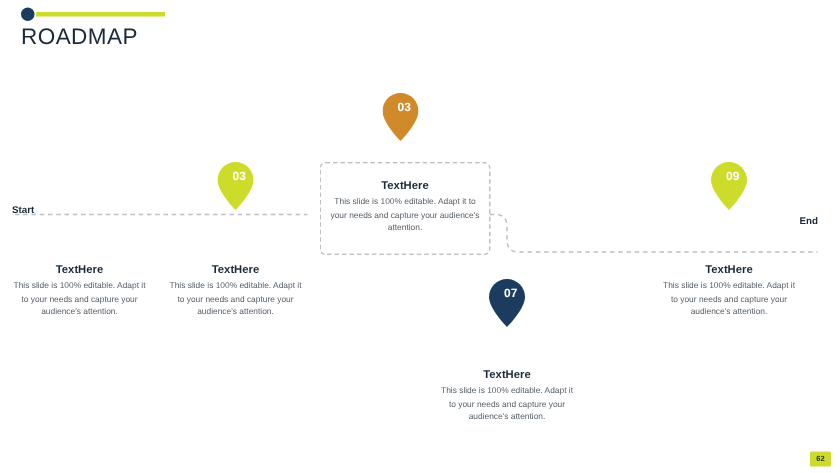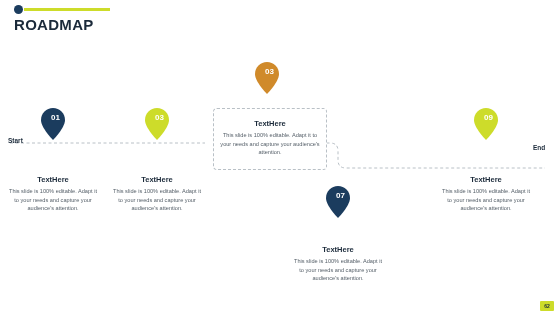--- a/index.html
+++ b/index.html
@@ -16,21 +16,21 @@
   .accent-dot{
     position:absolute;left:14px;top:5px;width:9px;height:9px;border-radius:50%;
     background:#1b3c5e;
   }
   .accent-bar{
     position:absolute;left:24px;top:8px;width:86px;height:3px;background:#cddc2a;
   }
 
   .title{
     position:absolute;left:14px;top:16px;
-    font-size:15px;font-weight:bold;color:#1b2a3a;letter-spacing:.3px;
+    font-size:15px;font-weight:normal;color:#1b2a3a;letter-spacing:.3px;
   }
 
   
   .path{position:absolute;left:0;top:0;width:560px;height:315px;pointer-events:none;}
 
   .start-label,.end-label{
     position:absolute;font-size:6.5px;font-weight:bold;color:#1b2a3a;
   }
   .start-label{left:8px;top:137px;}
   .end-label{left:533px;top:144px;}
@@ -80,27 +80,20 @@
     <path d="M 10 143 L 205 143" fill="none" stroke="#b9c0c6" stroke-width="1" stroke-dasharray="3,2.5"></path>
 
     <path d="M 310 143 L 330 143 Q 338 143 338 151 L 338 160 Q 338 168 346 168 L 545 168" fill="none" stroke="#b9c0c6" stroke-width="1" stroke-dasharray="3,2.5"></path>
 
     <path d="M 338 160 L 338 248" fill="none" stroke="#b9c0c6" stroke-width="1" stroke-dasharray="3,2.5" opacity="0"></path>
   </svg>
 
   <div class="start-label">Start</div>
   <div class="end-label">End</div>
 
-  <div class="pin" style="left:41px;top:108px;">
-    <svg width="24" height="32" viewBox="0 0 24 32">
-      <path d="M12 0 C5.4 0 0 5.4 0 12 C0 20 12 32 12 32 C12 32 24 20 24 12 C24 5.4 18.6 0 12 0 Z" fill="#1b3c5e"></path>
-      <circle cx="12" cy="12" r="5" fill="#ffffff" opacity="0"></circle>
-    </svg>
-    <div class="num">01</div>
-  </div>
 
   <div class="block" style="left:7px;top:175px;">
     <div class="h">TextHere</div>
     <div class="b">This slide is 100% editable. Adapt it to your needs and capture your audience's attention.</div>
   </div>
 
   <div class="pin" style="left:145px;top:108px;">
     <svg width="24" height="32" viewBox="0 0 24 32">
       <path d="M12 0 C5.4 0 0 5.4 0 12 C0 20 12 32 12 32 C12 32 24 20 24 12 C24 5.4 18.6 0 12 0 Z" fill="#cddc2a"></path>
     </svg>

